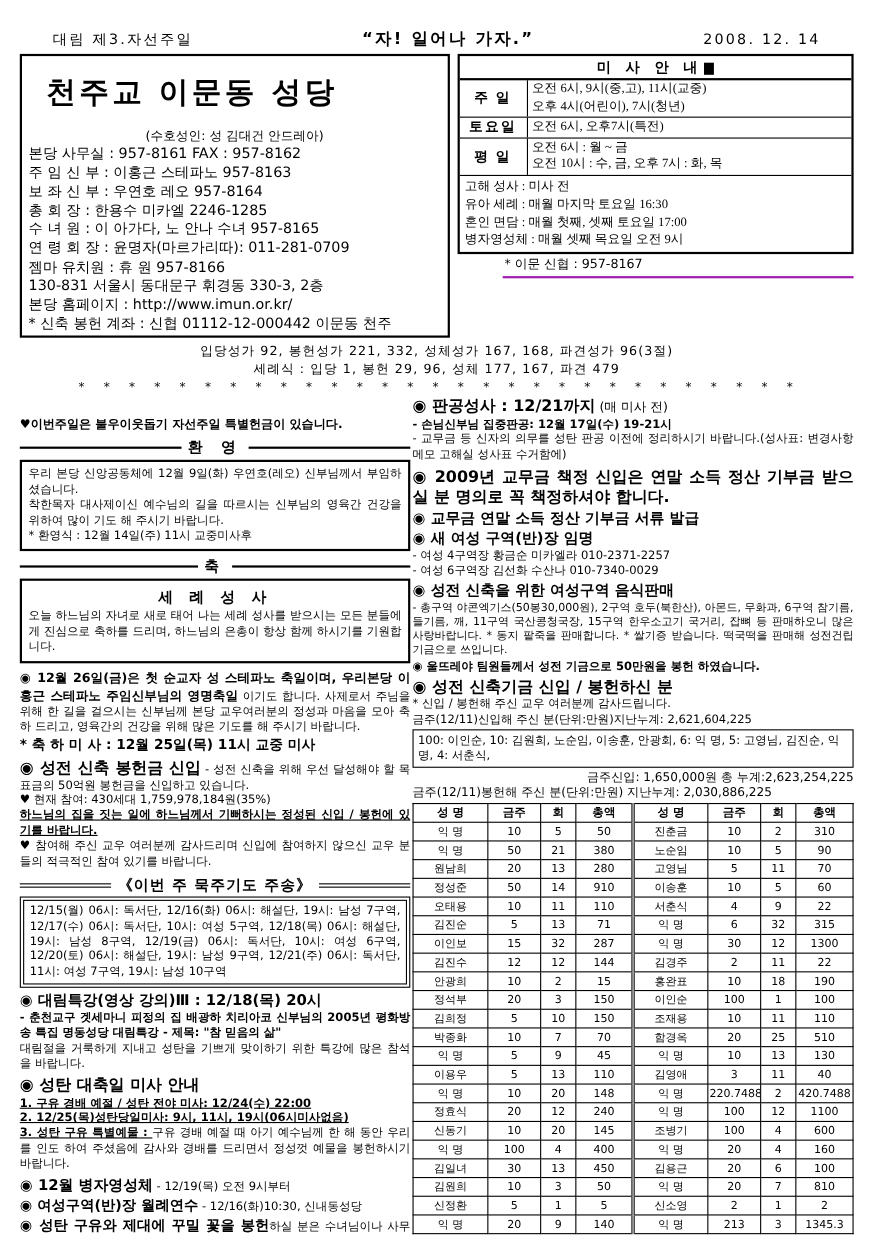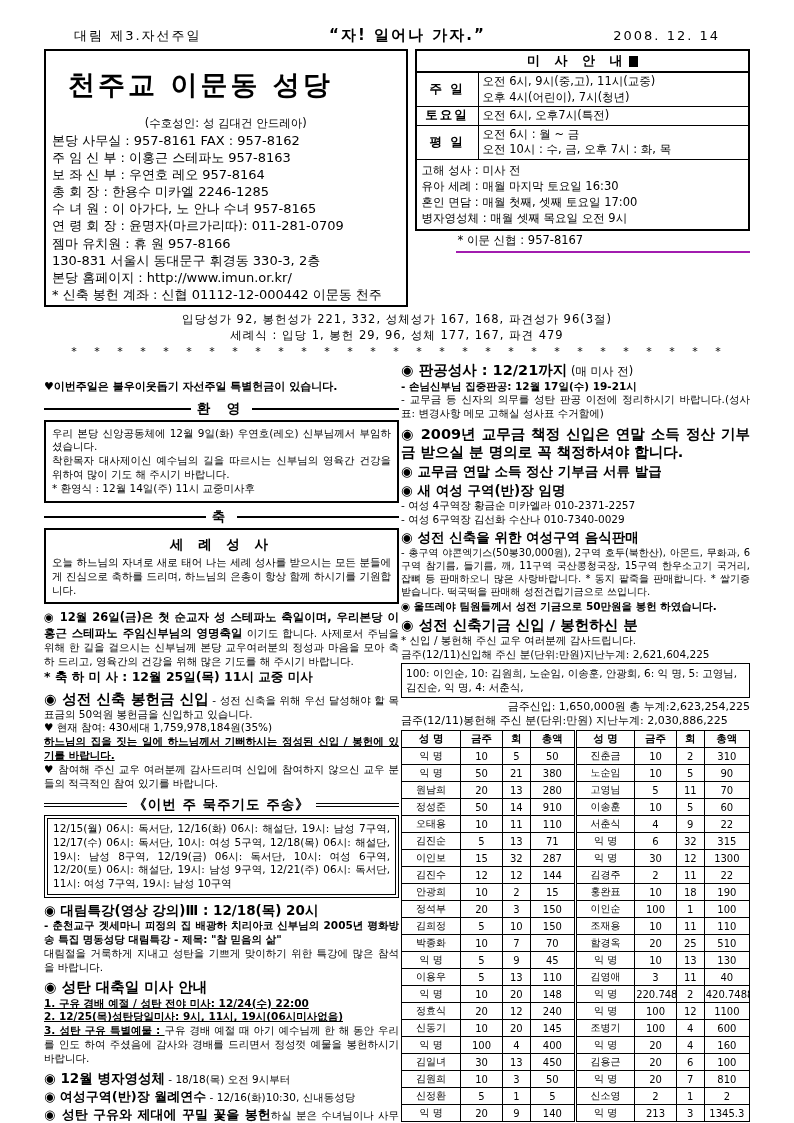--- a/index.html
+++ b/index.html
@@ -3,35 +3,35 @@
 <meta charset="utf-8">
 <style>
   * { box-sizing: border-box; }
   html, body { margin: 0; padding: 0; }
   body {
     width: 794px; height: 1123px; overflow: hidden;
     background: #ffffff; color: #000000;
     font-family: "DejaVu Sans", "Liberation Sans", sans-serif;
     font-size: 11px;
   }
-  .page { width: 794px; height: 1123px; padding: 26px 44px 38px; display: flex; flex-direction: column; }
+  .page { width: 794px; height: 1123px; padding: 26px 18px 38px; display: flex; flex-direction: column; }
 
   
   .masthead { display: flex; justify-content: space-between; align-items: baseline; font-size: 13px; padding: 0 30px 4px; letter-spacing: 2px; }
   .masthead .motto { font-weight: bold; font-size: 15px; }
 
   
   .header-row { display: flex; gap: 7px; align-items: stretch; }
   .church-box { width: 52%; border: 2px solid #000; padding: 3px 6px 2px; }
   .church-name { font-size: 27px; font-weight: bold; text-align: left; letter-spacing: 3px; margin: 16px; line-height: 1.1; }
   .patron { text-align: center; font-size: 11.5px; margin-bottom: 1px; }
   .contact-line { font-size: 13px; line-height: 1.32; white-space: nowrap; }
 
   .mass-wrap { width: 48%; display: flex; flex-direction: column; }
-  .mass-box { border: 2px solid #000; }
+  .mass-box { border: 2px solid #000; font-family: Liberation Serif, serif; }
   .mass-title { font-weight: bold; text-align: center; font-size: 13px; letter-spacing: 5px; border-bottom: 2px solid #000; padding: 1px 0; }
   .mass-title .cursor-box { display: inline-block; width: 9px; height: 11px; background: #000; vertical-align: middle; margin-left: 1px; }
   .mrow { display: flex; border-bottom: 1px solid #000; }
   .mrow:last-of-type { border-bottom: 2px solid #000; }
   .mlabel { width: 62px; flex: 0 0 62px; font-weight: bold; font-size: 12.5px; display: flex; align-items: center; justify-content: center; border-right: 1px solid #000; letter-spacing: 2px; }
   .mcontent { padding: 1px 4px; font-size: 11.5px; line-height: 1.35; }
   .mass-notes { padding: 2px 5px 3px; font-size: 11.5px; line-height: 1.4; }
   .credit-union { font-size: 11.5px; padding: 2px 2px 3px; border-bottom: 2px solid #a21caf; margin-left: 41px; }
 
   
@@ -191,21 +191,21 @@
 
       <div class="h-big gap4" style="font-size:13.5px;">◉ 대림특강(영상 강의)Ⅲ : 12/18(목) 20시</div>
       <p class="para b">- 춘천교구 겟세마니 피정의 집 배광하 치리아코 신부님의 2005년 평화방송 특집 명동성당 대림특강  - 제목: "참 믿음의 삶"</p>
       <p class="para">대림절을 거룩하게 지내고 성탄을 기쁘게 맞이하기 위한 특강에 많은 참석을 바랍니다.</p>
 
       <div class="h-big gap4">◉ 성탄 대축일 미사 안내</div>
       <div class="bu notice-line">1. 구유 경배 예절 / 성탄 전야 미사: 12/24(수) 22:00</div>
       <div class="bu notice-line">2. 12/25(목)성탄당일미사: 9시, 11시, 19시(06시미사없음)</div>
       <p class="para"><span class="bu">3. 성탄 구유 특별예물 : </span><span>구유 경배 예절 때 아기 예수님께 한 해 동안 우리를 인도 하여 주셨음에 감사와 경배를 드리면서 정성껏 예물을 봉헌하시기 바랍니다.</span></p>
 
-      <p class="para gap4"><span class="h-big" style="font-size:13.5px;">◉ 12월 병자영성체</span><span> - 18/18(목) 오전 9시부터</span></p>
+      <p class="para gap4"><span class="h-big" style="font-size:13.5px;">◉ 12월 병자영성체</span><span> - 12/19(목) 오전 9시부터</span></p>
       <p class="para gap2"><span class="h-big" style="font-size:13px;">◉ 여성구역(반)장 월례연수</span><span> - 12/16(화)10:30, 신내동성당</span></p>
       <p class="para gap2"><span class="h-big" style="font-size:13px;">◉ 성탄 구유와 제대에 꾸밀 꽃을 봉헌</span><span>하실 분은 수녀님이나 사무실에 신청하시기 바랍니다.</span></p>
     </div>
 
     <div class="col-right">
       <div>
         <span class="h-big">◉ 판공성사 : 12/21까지</span><span style="font-size:11.5px;"> (매 미사 전)</span>
         <div class="notice-line b">- 손님신부님 집중판공: 12월 17일(수) 19-21시</div>
         <p class="para">- 교무금 등 신자의 의무를 성탄 판공 이전에 정리하시기 바랍니다.(성사표: 변경사항 메모 고해실 성사표 수거함에)</p>
       </div>

